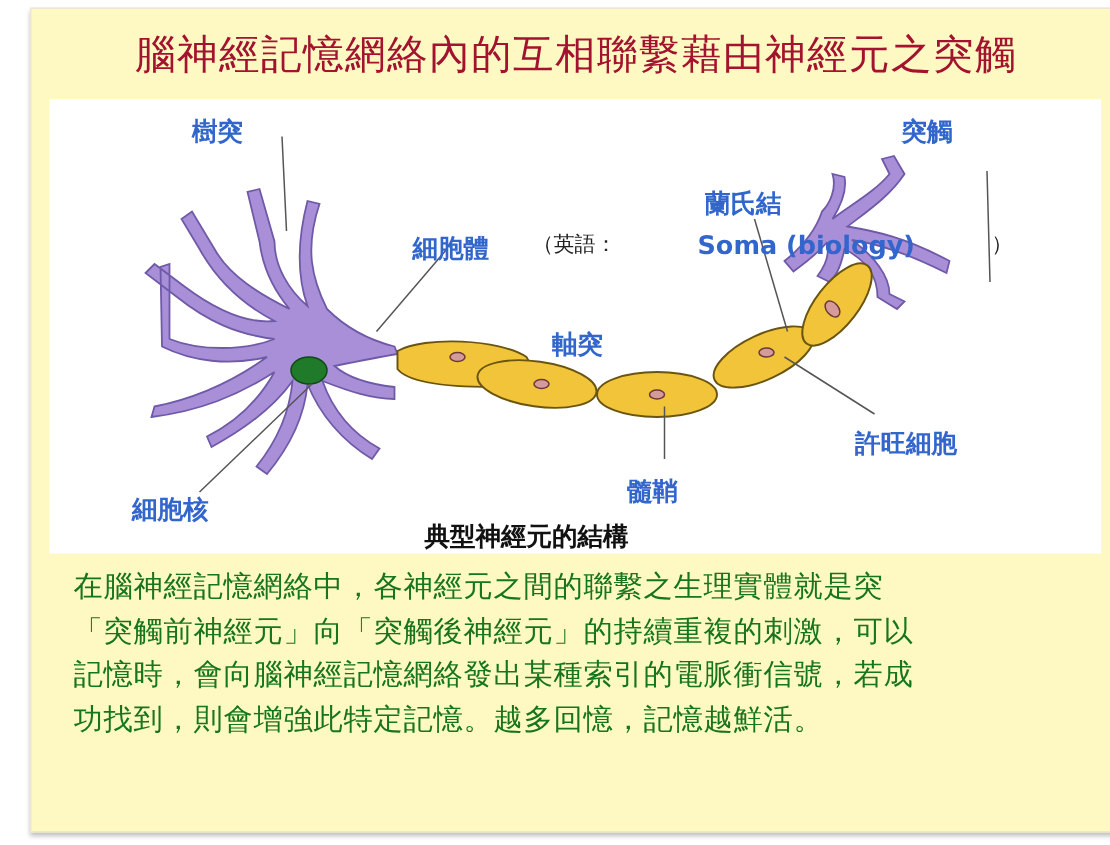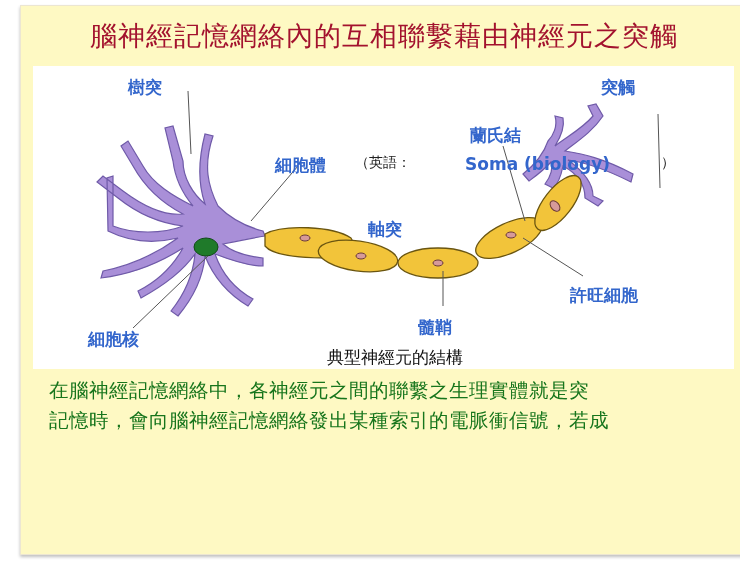--- a/index.html
+++ b/index.html
@@ -13,21 +13,21 @@
     position:absolute; left:0; top:12px; width:726px; text-align:center;
     color:#a3122e; font-family:"DejaVu Serif", serif; font-size:27px; letter-spacing:1px;
     font-weight:normal;
   }
   .figure {
     position:absolute; left:12px; top:60px; width:701px; height:303px; background:#ffffff;
   }
   .figure svg { position:absolute; left:0; top:0; }
   .lbl { position:absolute; color:#3366cc; font-size:17px; font-weight:bold; white-space:nowrap; }
   .lbl-dark { position:absolute; color:#222; font-size:14px; white-space:nowrap; }
-  .caption { position:absolute; color:#111; font-size:17px; font-weight:normal; white-space:nowrap;margin-left:44px; }
+  .caption { position:absolute; color:#111; font-size:17px; font-weight:bold; white-space:nowrap; }
   .body-text {
     position:absolute; left:28px; top:370px; width:680px;
     color:#17751c; font-family:"DejaVu Serif", serif; font-size:19.5px; line-height:29.5px;
     letter-spacing:0.5px;
   }
   .body-text div { white-space:nowrap; }
 </style>
 </head>
 <body>
 
@@ -80,15 +80,17 @@
     <div class="lbl" style="left:568px; top:10px;">突觸</div>
     <div class="lbl" style="left:335px; top:152px;">軸突</div>
     <div class="lbl" style="left:537px; top:218px;">許旺細胞</div>
     <div class="lbl" style="left:385px; top:250px;">髓鞘</div>
     <div class="lbl" style="left:35px; top:262px;margin-left:20px;">細胞核</div>
     <div class="caption" style="left:250px; top:280px;">典型神經元的結構</div>
   </div>
 
   <div class="body-text">
     <div>在腦神經記憶網絡中，各神經元之間的聯繫之生理實體就是突</div>
+    <div>「突觸前神經元」向「突觸後神經元」的持續重複的刺激，可以</div>
     <div>記憶時，會向腦神經記憶網絡發出某種索引的電脈衝信號，若成</div>
+    <div>功找到，則會增強此特定記憶。越多回憶，記憶越鮮活。</div>
   </div>
 </div>
 
 </body></html>

